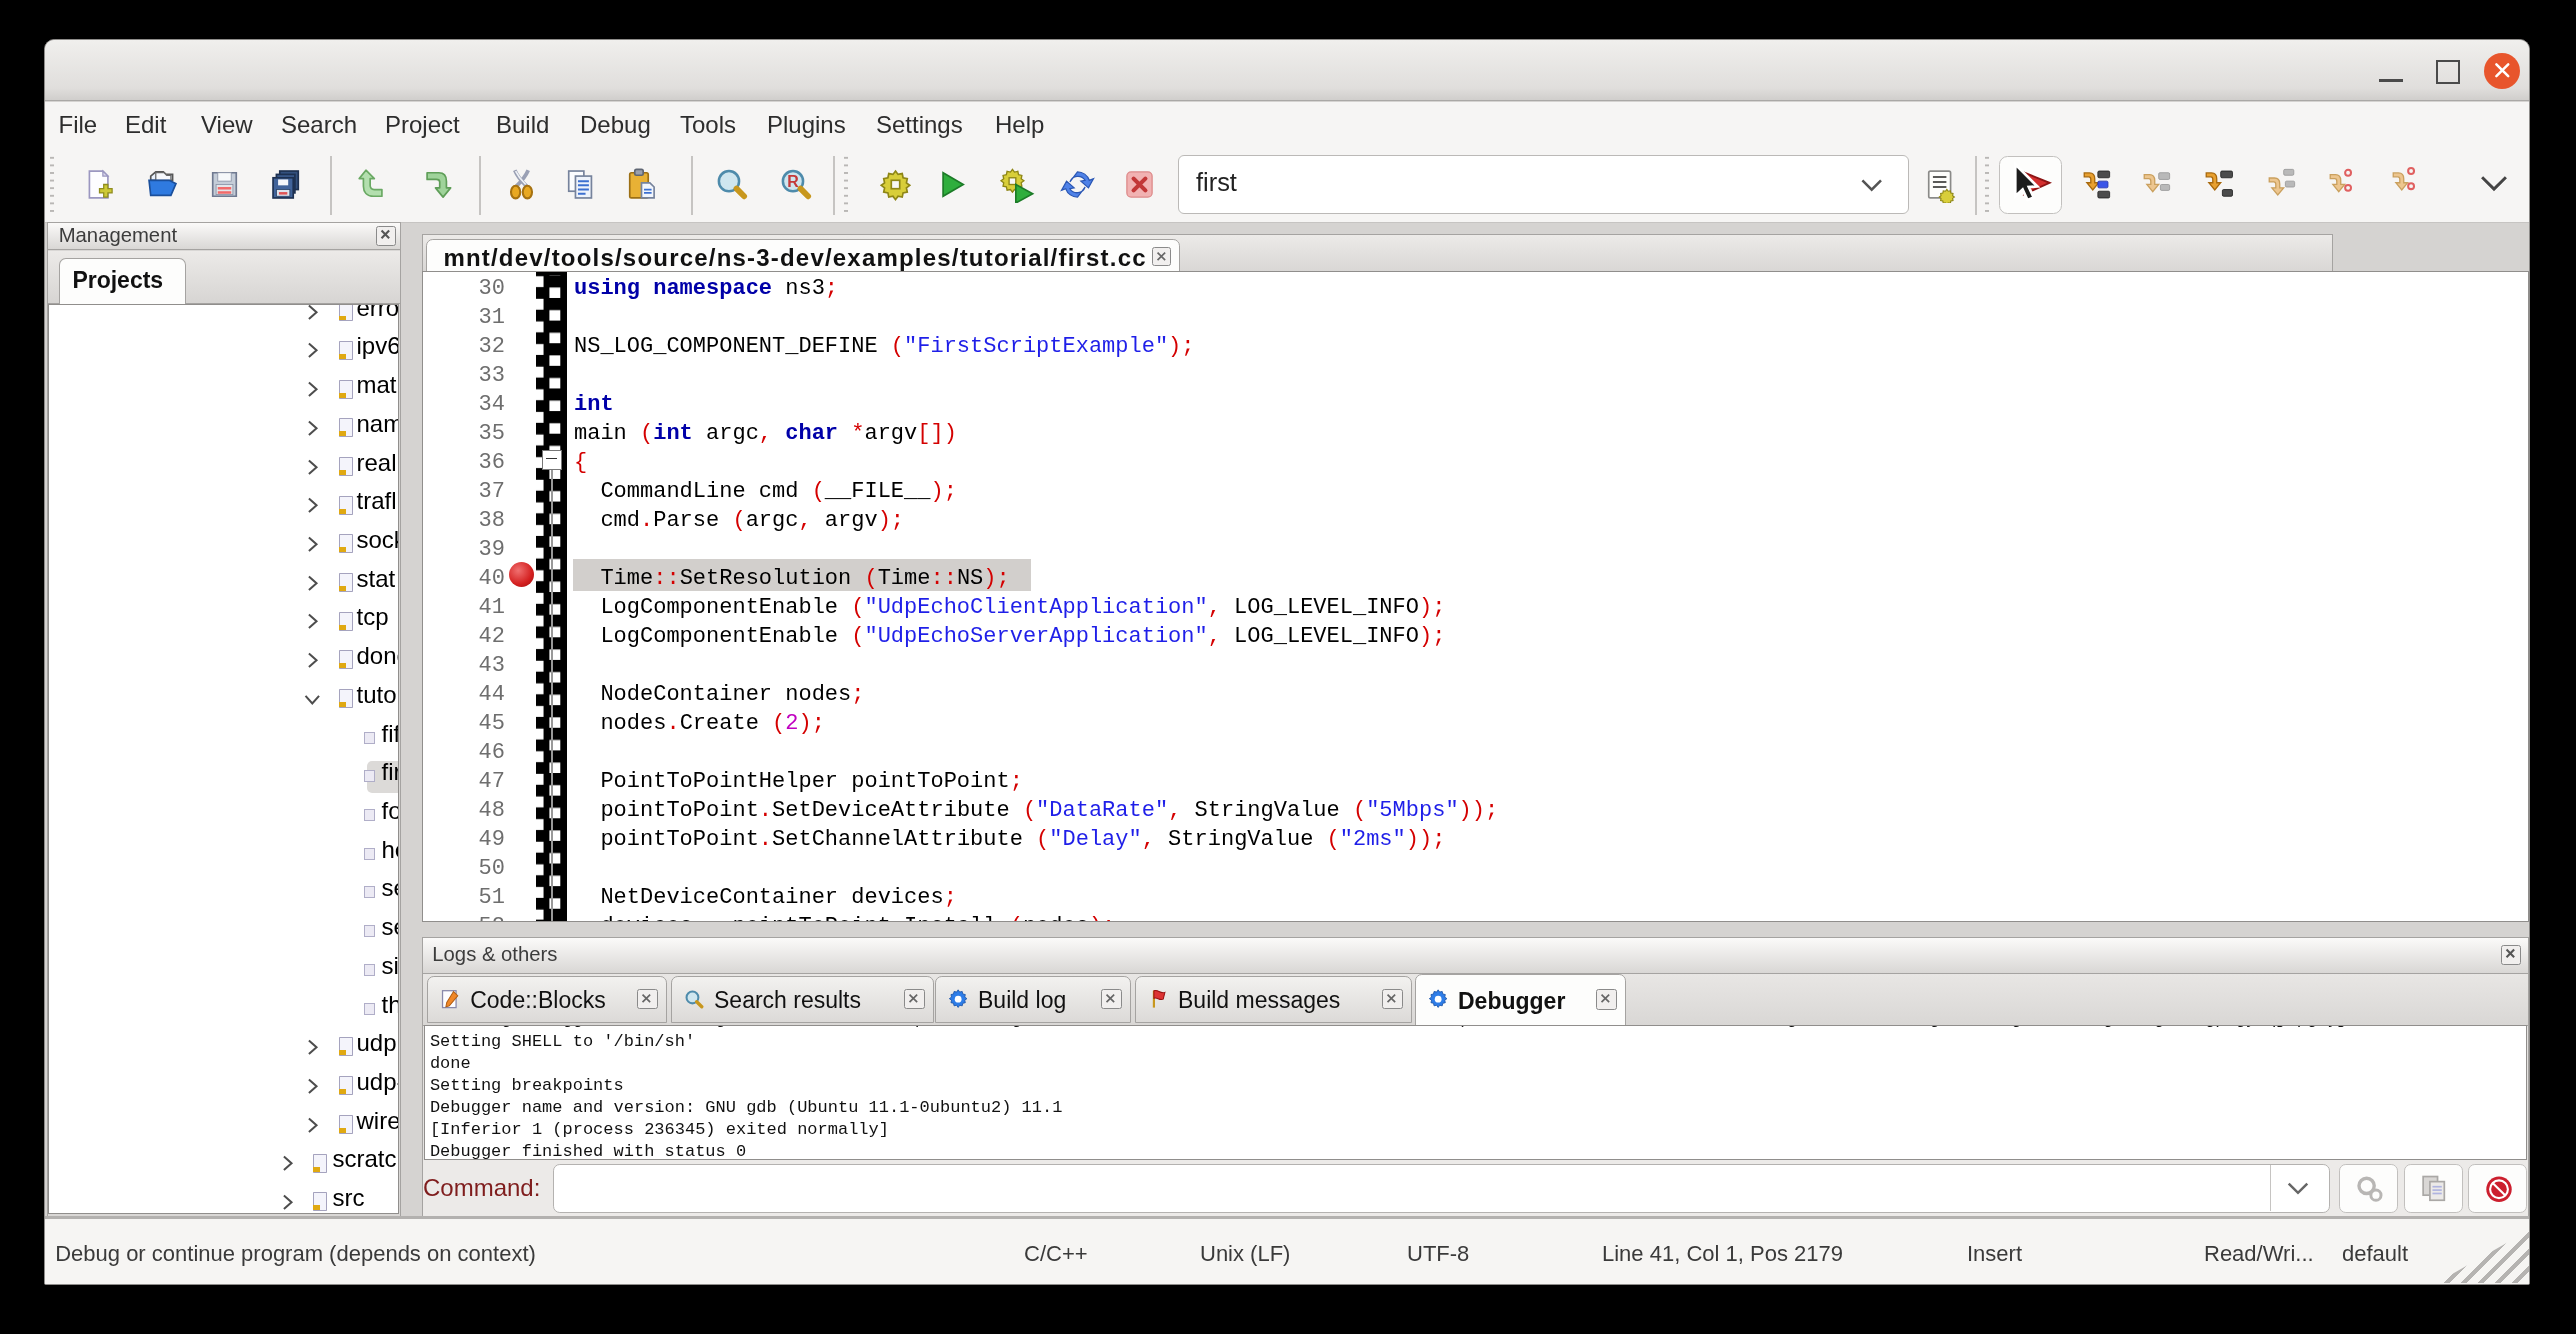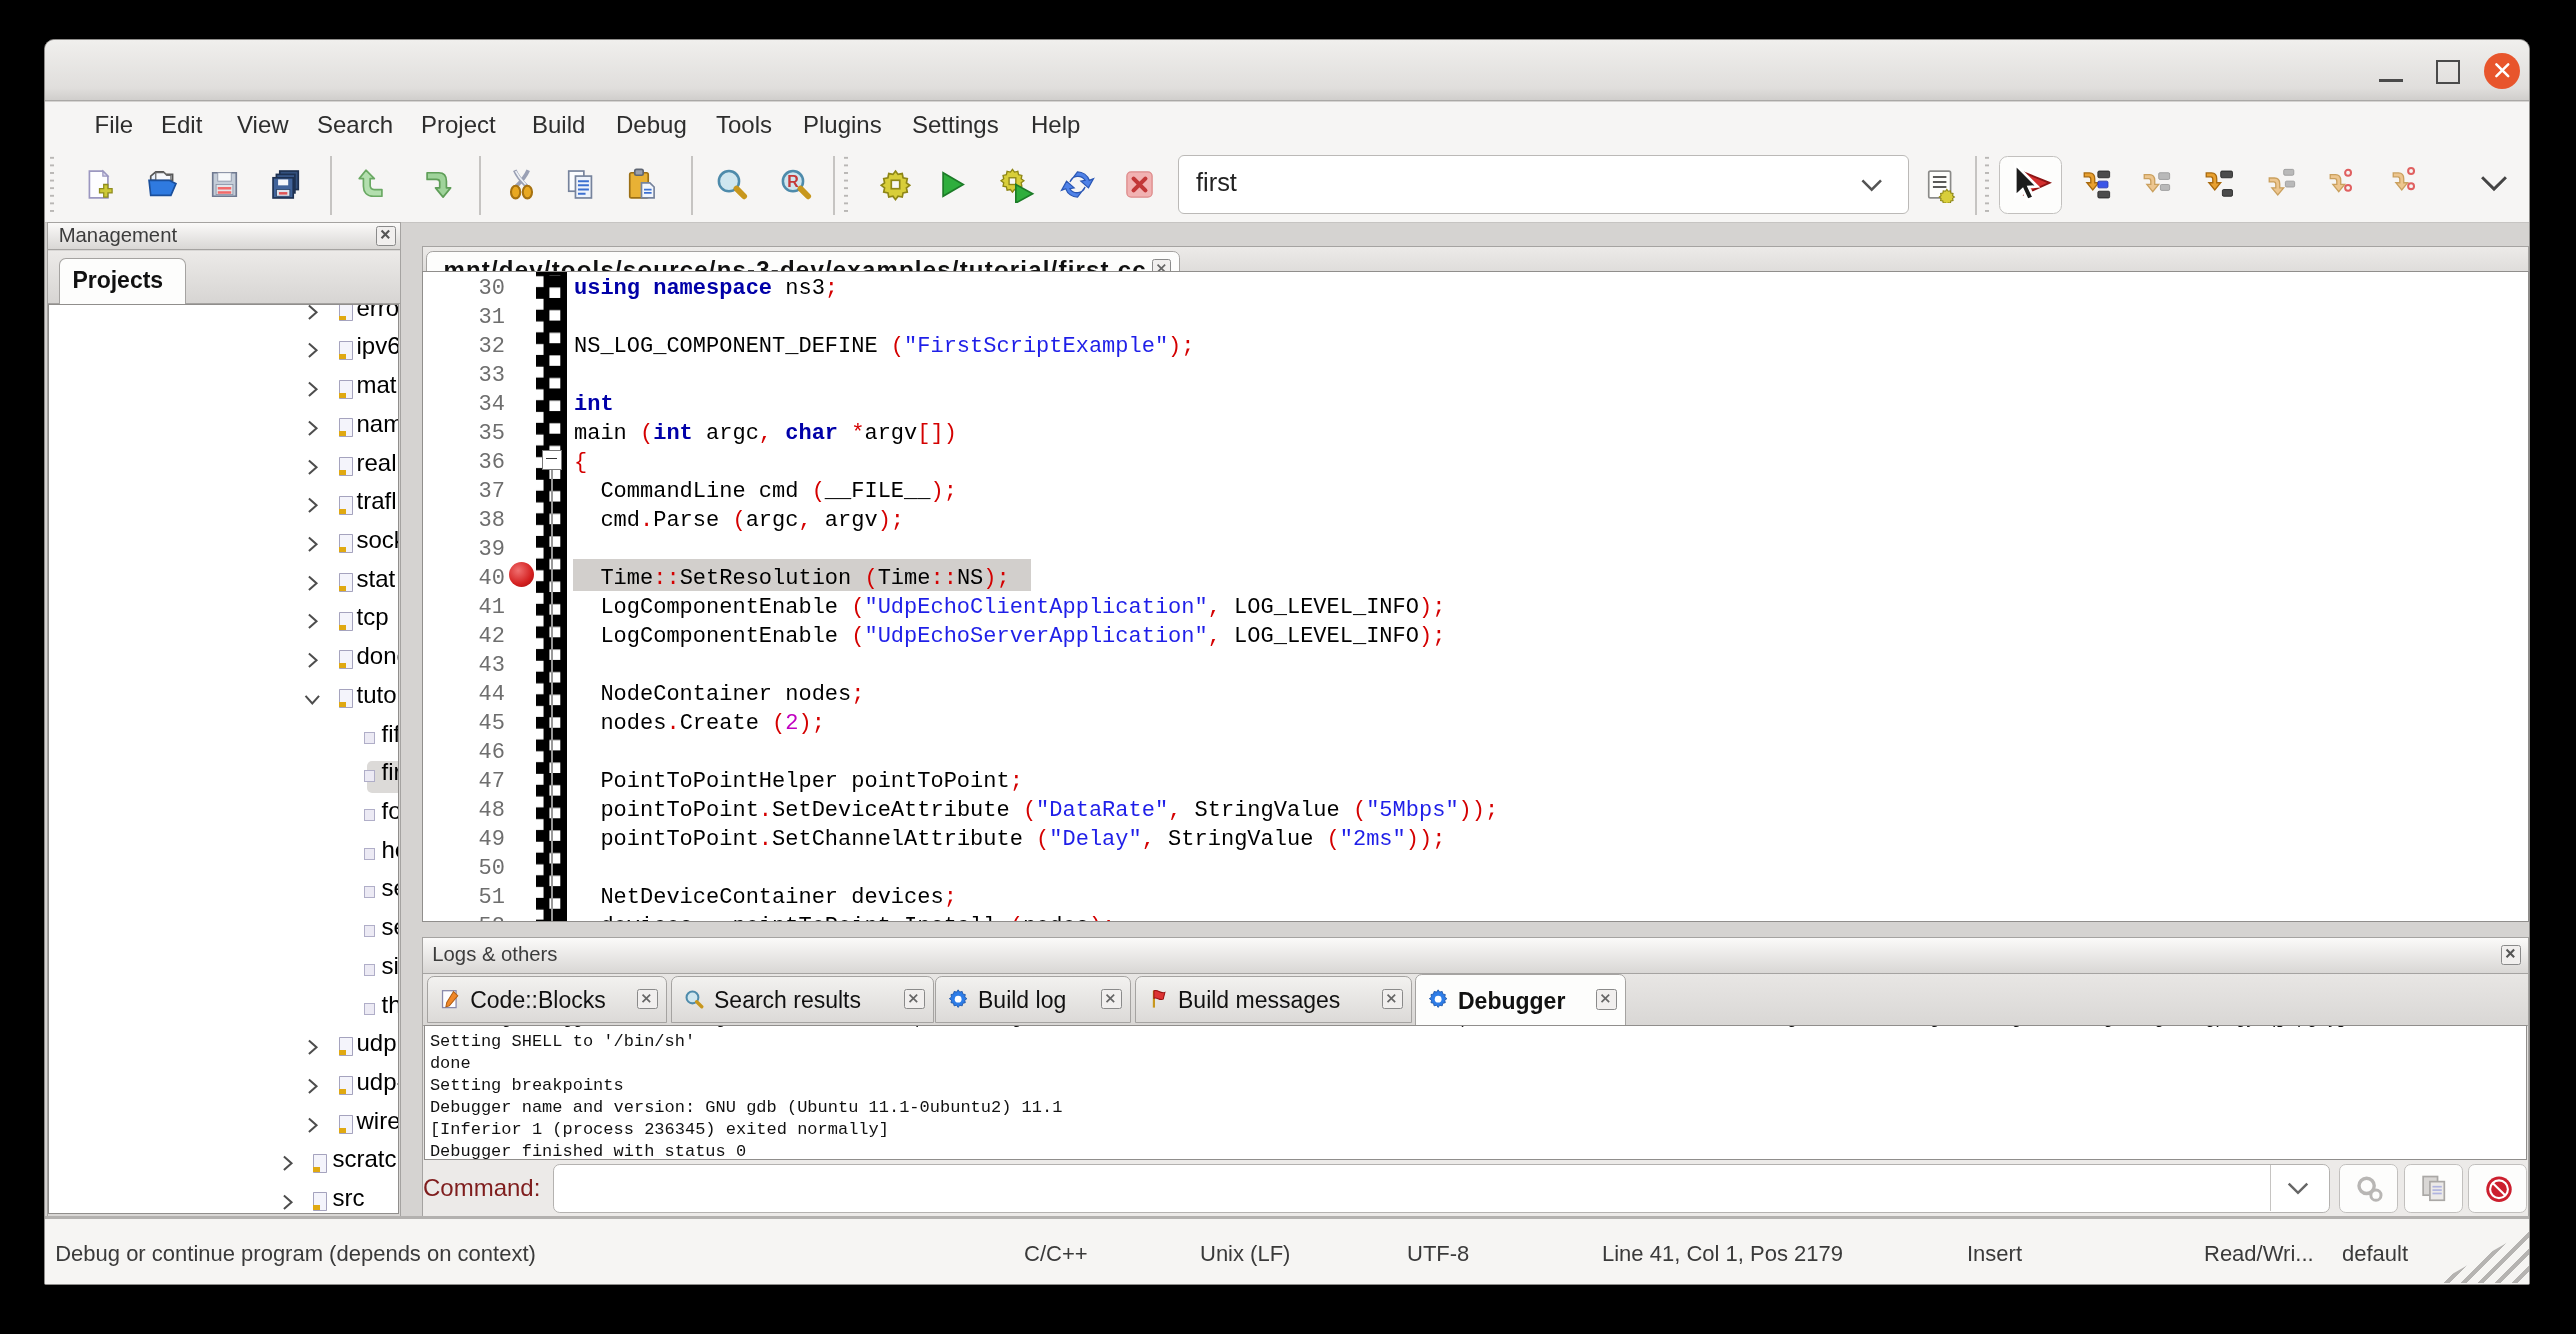--- a/index.html
+++ b/index.html
@@ -8,21 +8,21 @@
   background:#d5d3d1; border:0.8px solid #8e8c8a; border-radius:10.2px 10.2px 1.7px 1.7px; overflow:hidden; }
 .titlebar { position:absolute; left:0; top:0; width:100%; height:61px;
   background:linear-gradient(#f0efed, #e0deDC 80%, #d0cecc); border-bottom:0.8px solid #aaa8a6; }
 .title { position:absolute; width:100%; text-align:center; top:14.4px; font-size:25.4px; font-weight:bold; color:#3b3b3b; }
 .wbtn { position:absolute; top:0; height:61px; }
 .minb { left:2334px; width:25.4px; } .minb:after { content:""; position:absolute; left:0; top:39px; width:24px; height:2.5px; background:#4a4a4a; }
 .maxb { left:2391px; width:25.4px; } .maxb:after { content:""; position:absolute; left:0; top:19.5px; width:20.3px; height:20.3px; border:2.1px solid #4a4a4a; }
 .closeb { position:absolute; left:2439px; top:12.7px; width:36px; height:36px; border-radius:50%; background:#e8552c; }
 .closeb svg { position:absolute; left:8.5px; top:8.5px; }
 .menubar { position:absolute; left:0; top:62px; width:100%; height:45px; background:#f6f5f4; }
-.mi { position:absolute; top:9.3px; font-size:24px; color:#2d2d2d;margin-left:36px; }
+.mi { position:absolute; top:9.3px; font-size:24px; color:#2d2d2d; }
 .toolbar { position:absolute; left:0; top:107px; width:100%; height:76px; background:#f6f5f4; border-bottom:0.8px solid #c6c4c2; }
 .tbi { position:absolute; top:18.6px; }
 .grip { position:absolute; top:6.8px; width:6.8px; height:63px;
   background:repeating-linear-gradient(#f6f5f4 0 2.5px, #b9b7b5 2.5px 5.1px, #f6f5f4 5.1px 7.6px);
   background-size:4.2px 7.6px; background-repeat:repeat-y; }
 .tsep { position:absolute; top:8.5px; width:1.7px; height:59px; background:#c6c4c2; }
 .combo { position:absolute; left:1133px; top:7.6px; width:731px; height:59px; background:#fff;
   border:1.7px solid #bbb9b7; border-radius:6px; }
 .combo span { position:absolute; left:17px; top:12px; font-size:25.4px; color:#222; }
 .combo svg { position:absolute; right:24px; top:21px; }
@@ -49,21 +49,21 @@
 .trow { position:absolute; font-size:24px; color:#000; white-space:nowrap; }
 .ch { position:absolute; width:18.6px; height:18.6px; }
 .ch-d { transform:rotate(90deg); }
 .fic { position:absolute; width:13.5px; height:18.6px; background:#f4f4fb; border:1.7px solid #a5a3be; border-radius:0.8px; }
 .fic:after { content:""; position:absolute; left:-1.7px; bottom:0px; width:7.6px; height:4.2px; background:#e0a912; }
 .fic2 { position:absolute; width:11px; height:12px; background:#eceaf4; border:1.7px solid #b0aec8; }
 .sel { position:absolute; width:64px; height:32px; background:#dcdad8; border-radius:5.1px; }
 
 
 .ed { position:absolute; left:377px; top:190px; width:2107px; height:692px; }
-.edtabs { position:absolute; left:0; top:16px; width:2107px; height:41px;
+.edtabs { position:absolute; left:0; top:4px; width:1911px; height:41px;
   background:linear-gradient(#eceae8,#d7d5d3); border:0.8px solid #a5a3a1; border-bottom:none; }
 .edtab { position:absolute; left:3.4px; top:4.2px; width:754px; height:37px; background:#fdfdfc;
   border:0.8px solid #a5a3a1; border-radius:6.8px 6.8px 0 0; }
 .edtab .tl { position:absolute; left:16px; top:3.4px; font-size:24px; font-weight:bold; letter-spacing:1.2px; color:#111; white-space:nowrap; }
 .edtab .xbox { position:absolute; right:8.5px; top:6.8px; width:18.6px; height:18.6px; }
 .edbody { position:absolute; left:0; top:41px; width:2107px; height:651px; background:#fff;
   border:0.8px solid #908e8c; overflow:hidden; }
 .lnum { position:absolute; left:0px; top:1.7px; width:82px; text-align:right;
   font-family:"Liberation Mono",monospace; font-size:22px; line-height:29px; color:#6e6e6e; }
 .fold { position:absolute; left:113px; top:0; width:31px; height:651px; background:#000; overflow:hidden; }

